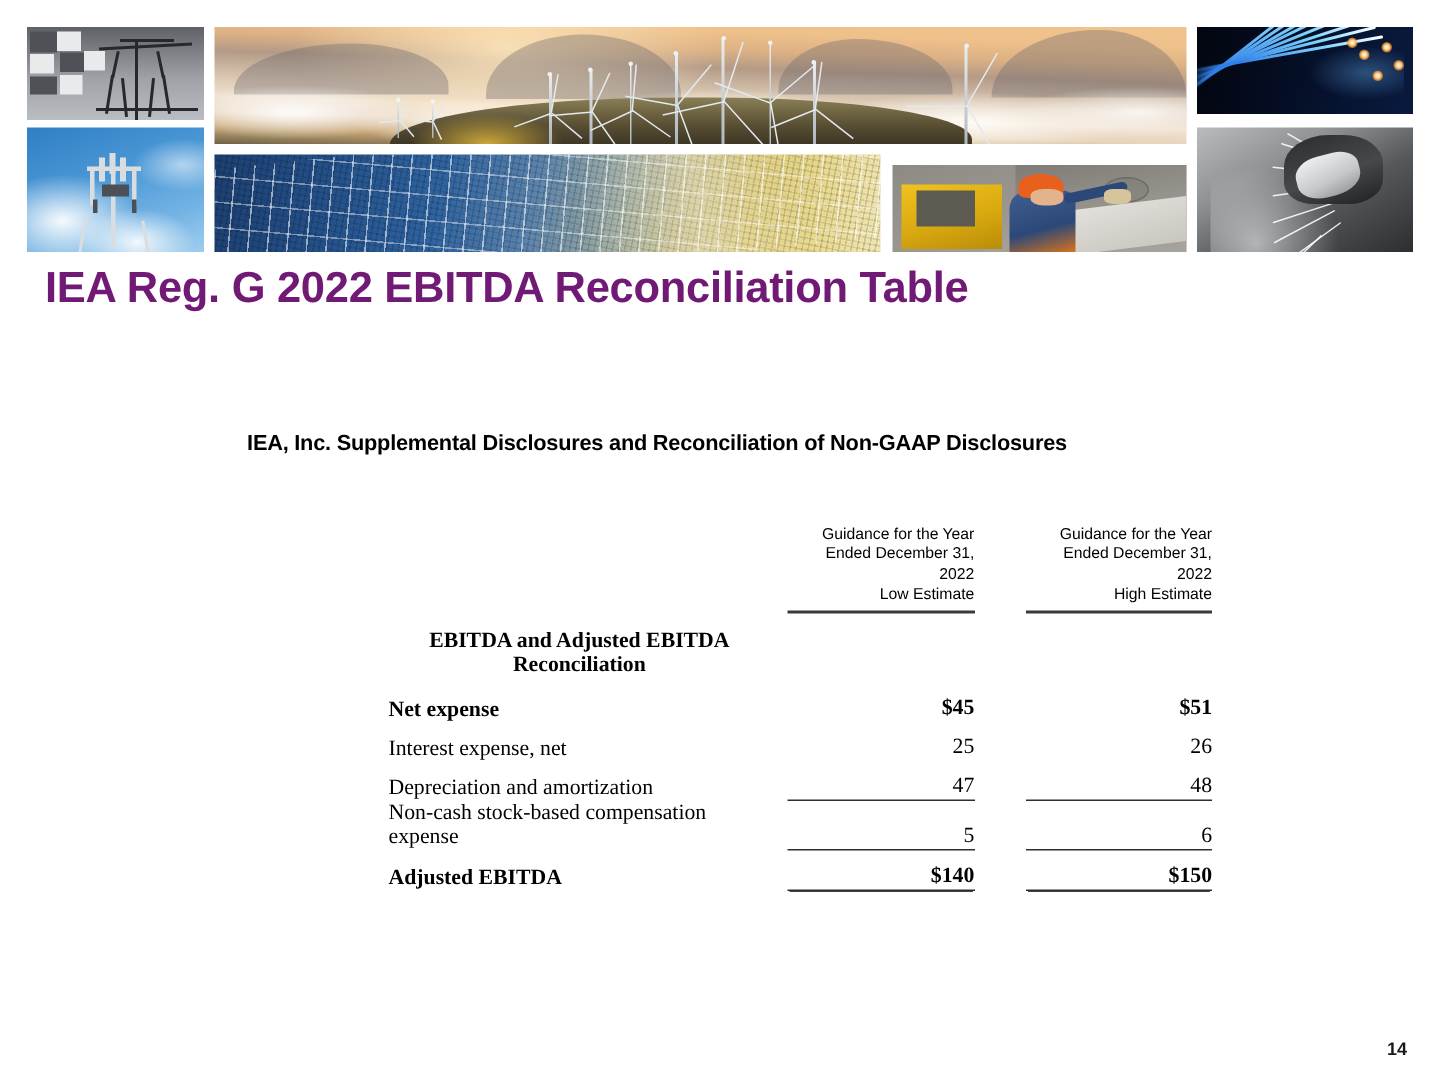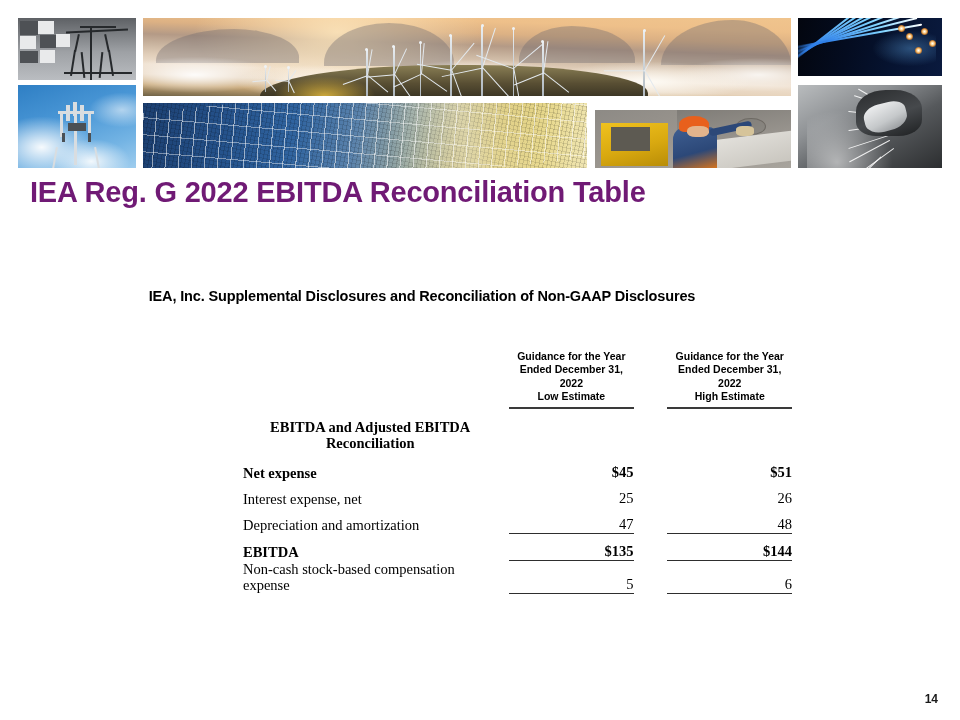--- a/index.html
+++ b/index.html
@@ -271,21 +271,21 @@
     font-weight: bold;
     letter-spacing: -0.2px;
     color: #701a75;
     font-family: "Liberation Sans", sans-serif;
     white-space: nowrap;
   }
 
   
   .table-block {
     position: absolute;
-    left: 0;
+    left: 16px;
     top: 288px;
     width: 824px;
   }
   .tbl-title {
     text-align: center;
     font-size: 14.5px;
     font-weight: bold;
     font-family: "Liberation Sans", sans-serif;
     letter-spacing: -0.15px;
     padding-left: 20px;
@@ -310,22 +310,22 @@
   }
   table.fin col.c-label { width: 260px; }
   table.fin col.c-gapA  { width: 12px; }
   table.fin col.c-num1  { width: 127px; }
   table.fin col.c-gapB  { width: 35px; }
   table.fin col.c-num2  { width: 127px; }
 
   table.fin th.colhead {
     font-family: "Liberation Sans", sans-serif;
     font-size: 10.5px;
-    font-weight: bold;
-    text-align: center;
+    font-weight: normal;
+    text-align: right;
     vertical-align: bottom;
     line-height: 1.28;
     padding: 0 0 3px 0;
     border-bottom: 2.5px solid #3a3a3a;
   }
   table.fin td {
     font-size: 14.5px;
     padding: 0;
     vertical-align: bottom;
   }
@@ -603,34 +603,34 @@
 
 
       <tr class="r-norm">
         <td class="lbl">Depreciation and amortization</td>
         <td></td>
         <td class="num rule-bottom pad-small">47</td>
         <td></td>
         <td class="num rule-bottom pad-small">48</td>
       </tr>
 
-      <tr class="r-norm">
-        <td class="lbl bold">EBITDA</td>
-        <td></td>
-        <td class="num bold rule-bottom pad-small">$135</td>
-        <td></td>
-        <td class="num bold rule-bottom pad-small">$144</td>
-      </tr>
 
       <tr class="r-norm">
         <td class="lbl">Non-cash stock-based compensation expense</td>
         <td></td>
         <td class="num rule-bottom pad-small">5</td>
         <td></td>
         <td class="num rule-bottom pad-small">6</td>
       </tr>
 
+      <tr class="r-norm">
+        <td class="lbl bold">Adjusted EBITDA</td>
+        <td></td>
+        <td class="num bold rule-dbl pad-small">$140</td>
+        <td></td>
+        <td class="num bold rule-dbl pad-small">$150</td>
+      </tr>
 
     </tbody>
   </table>
 </div>
 
 <div class="page-num">14</div>
 
 </body></html>

